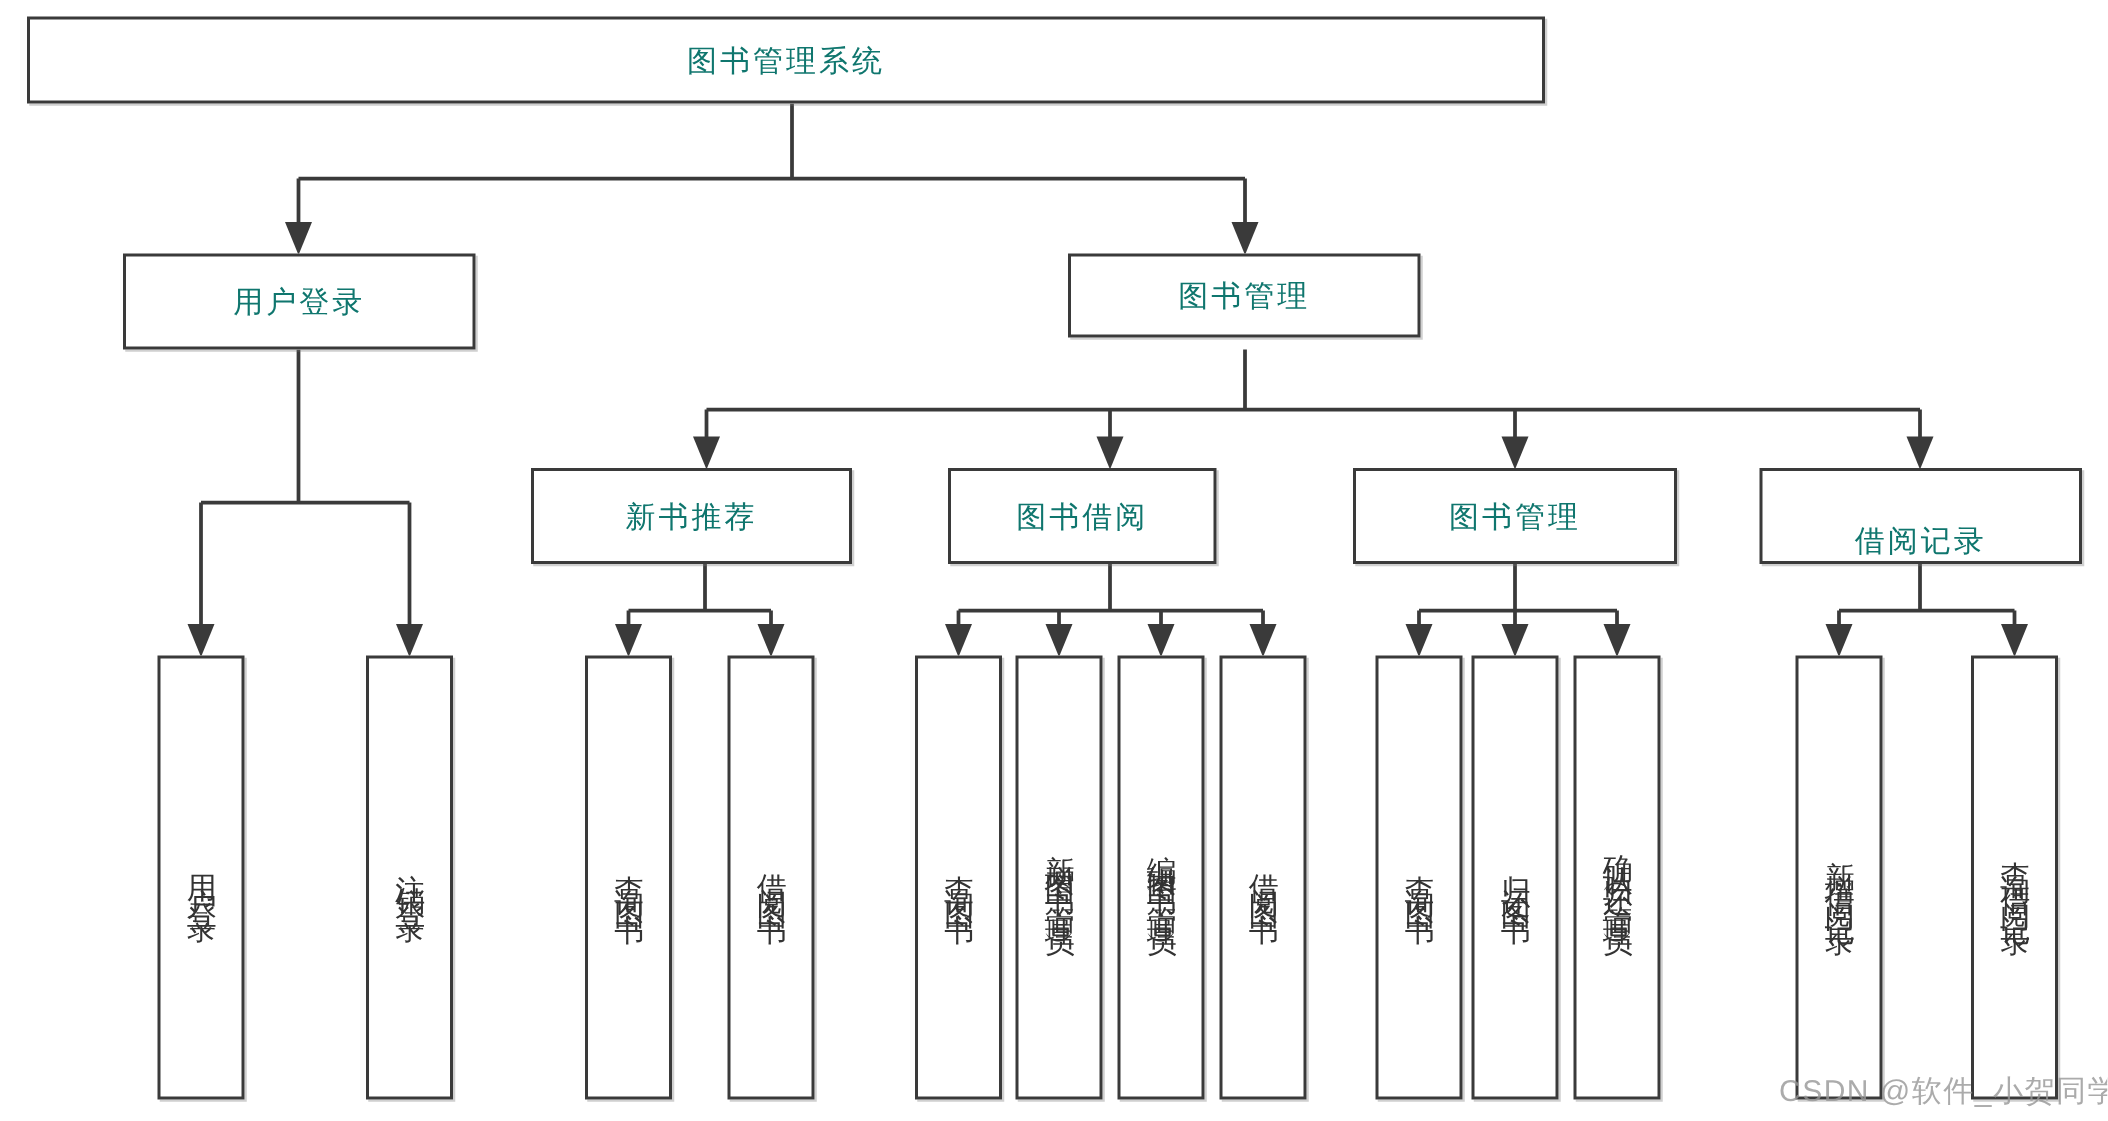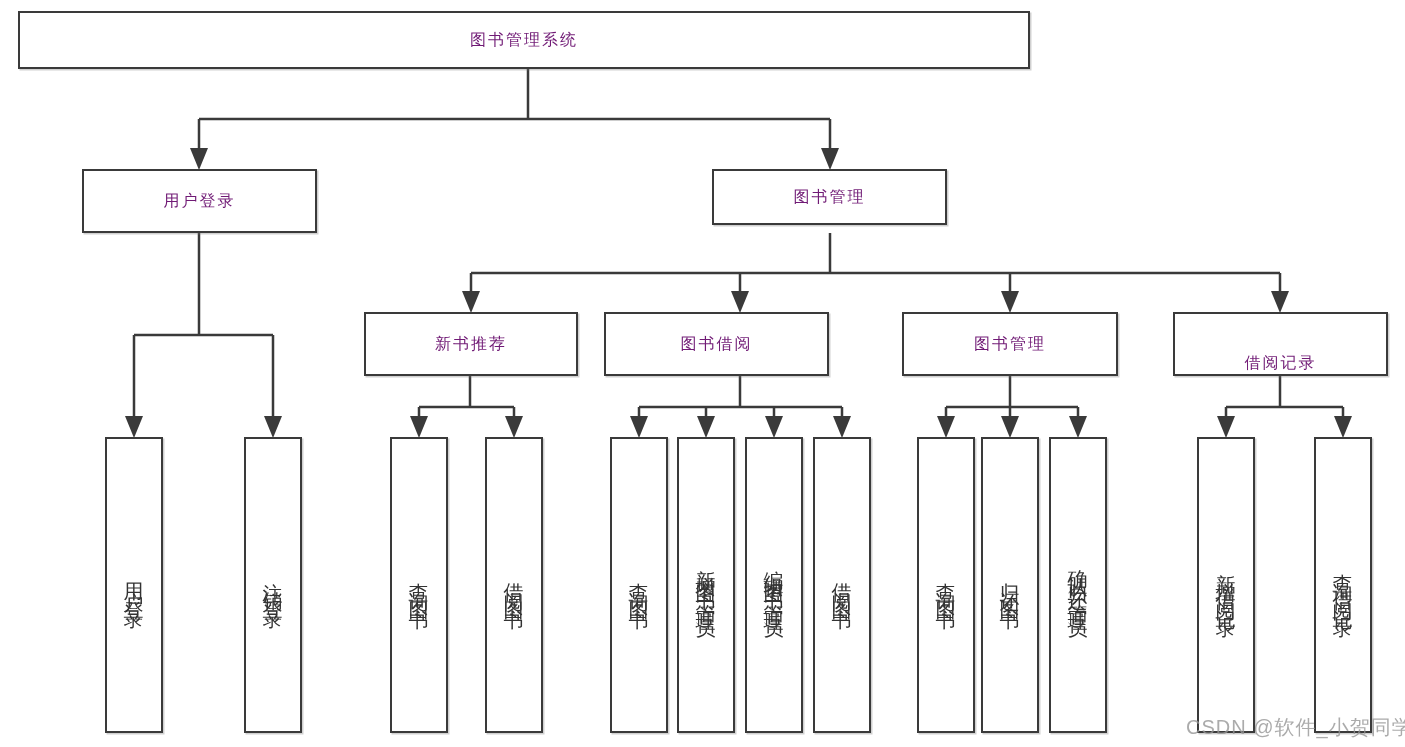--- a/index.html
+++ b/index.html
@@ -34,22 +34,22 @@
     position: absolute;
     border: 2.5px solid #3a3a3a;
     background: #ffffff;
     display: flex;
     align-items: center;
     justify-content: center;
     box-shadow: 1.5px 1.5px 0 rgba(120,120,120,0.35);
   }
 
   .h-label {
-    color: #701a75;
-    font-size: 16px;
+    color: #0f766e;
+    font-size: 20px;
     letter-spacing: 2px;
     white-space: nowrap;
   }
 
   .v-label {
     color: #333333;
     font-size: 20px;
     writing-mode: vertical-rl;
     text-orientation: mixed;
     letter-spacing: 9px;
@@ -113,24 +113,24 @@
     <span class="h-label">图书管理系统</span>
   </div>
 
   <div class="box" style="left:82px; top:169px; width:235px; height:64px;">
     <span class="h-label">用户登录</span>
   </div>
   <div class="box" style="left:712px; top:169px; width:235px; height:56px;">
     <span class="h-label">图书管理</span>
   </div>
 
-  <div class="box" style="left:364px; top:312px; width:214px; height:64px;">
+  <div class="box" style="left:354px; top:312px; width:214px; height:64px;">
     <span class="h-label">新书推荐</span>
   </div>
-  <div class="box" style="left:604px; top:312px; width:225px; height:64px;">
+  <div class="box" style="left:632px; top:312px; width:179px; height:64px;">
     <span class="h-label">图书借阅</span>
   </div>
   <div class="box" style="left:902px; top:312px; width:216px; height:64px;">
     <span class="h-label">图书管理</span>
   </div>
   <div class="box" style="left:1173px; top:312px; width:215px; height:64px;align-items:flex-end;">
     <span class="h-label">借阅记录</span>
   </div>
 
   <div class="box" style="left:105px; top:437px; width:58px; height:296px;">

